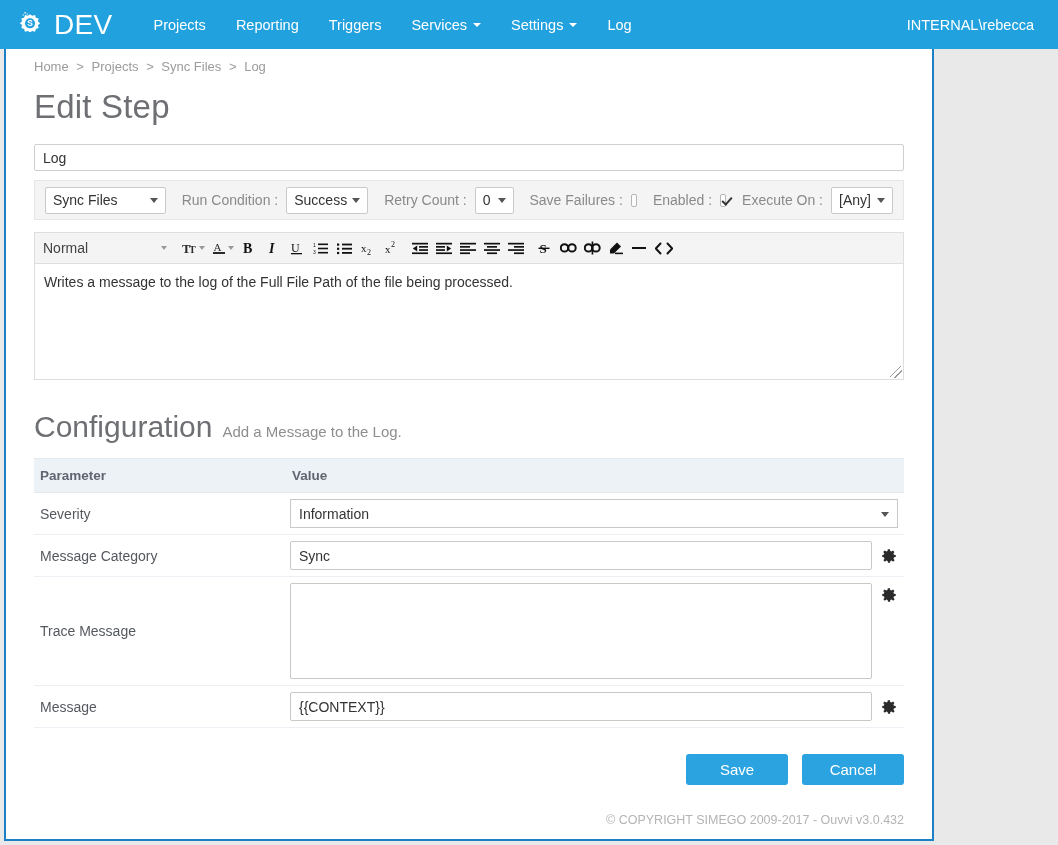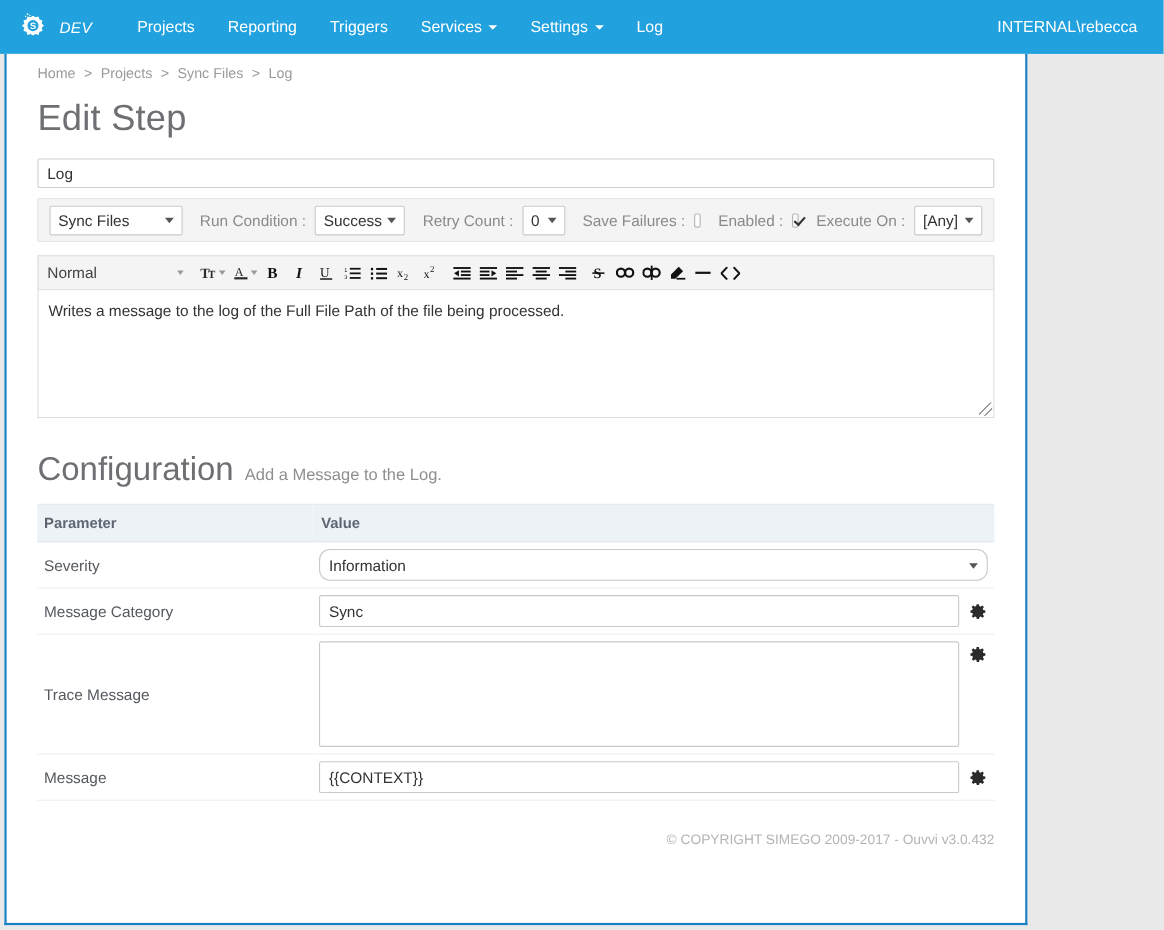--- a/index.html
+++ b/index.html
@@ -22,22 +22,22 @@
     position: absolute; top: 0; left: 0;
     width: 1058px; height: 49px;
     background: #21A1DE;
     display: flex; align-items: center;
   }
   .brand-logo {
     width: 44px; margin-left: 8px;
     display: flex; align-items: center; justify-content: center;
   }
   .brand-name {
-    color: #ffffff; font-size: 14px; letter-spacing: .3px;
-    margin-left: 2px; margin-right: 26px; font-style: italic;
+    color: #ffffff; font-size: 28px; letter-spacing: .3px;
+    margin-left: 2px; margin-right: 26px;
   }
   .nav-items { display: flex; align-items: center; height: 49px; }
   .nav-item {
     color: #ffffff; font-size: 14.5px;
     padding: 0 15px; height: 49px;
     display: flex; align-items: center;
     cursor: pointer; white-space: nowrap;
   }
   .caret {
     display: inline-block; margin-left: 6px;
@@ -250,21 +250,21 @@
     background: #fff;
     font-size: 14px; color: #333;
     padding: 3px 8px;
     font-family: "Liberation Sans", sans-serif;
   }
   .val-select {
     position: relative;
     flex: 1 1 auto;
     height: 29px;
     border: 1px solid #c9c9c9;
-    border-radius: 10px;
+    border-radius: 0;
     background: #fff;
     font-size: 14px; color: #333;
     padding: 4px 24px 4px 8px;
     display: flex; align-items: center;
     cursor: pointer;
   }
   .val-select .arrow {
     position: absolute; right: 8px; top: 50%;
     margin-top: -2px;
     width: 0; height: 0;
@@ -635,18 +635,22 @@
                     <path d="M12 8.6a3.4 3.4 0 100 6.8 3.4 3.4 0 000-6.8zm0 5.1a1.7 1.7 0 110-3.4 1.7 1.7 0 010 3.4z"></path>
                     <path d="M21 13.4v-2.8l-2.5-.4a6.9 6.9 0 00-.7-1.7l1.5-2-2-2-2 1.5a6.9 6.9 0 00-1.7-.7L13.2 3h-2.8l-.4 2.3a6.9 6.9 0 00-1.7.7l-2-1.5-2 2 1.5 2a6.9 6.9 0 00-.7 1.7L3 10.6v2.8l2.3.4c.15.6.4 1.15.7 1.7l-1.5 2 2 2 2-1.5c.55.3 1.1.55 1.7.7l.4 2.3h2.8l.4-2.3c.6-.15 1.15-.4 1.7-.7l2 1.5 2-2-1.5-2c.3-.55.55-1.1.7-1.7l2.3-.4z"></path>
                   </svg>
                 </span>
               </div>
             </td>
           </tr>
         </tbody>
       </table>
 
+      <div class="btn-row">
+        <button class="btn">Save</button>
+        <button class="btn">Cancel</button>
+      </div>
 
       <div class="copyright">© COPYRIGHT SIMEGO 2009-2017 - Ouvvi v3.0.432</div>
 
     </div>
   </div>
 </div>
 
 </body></html>

